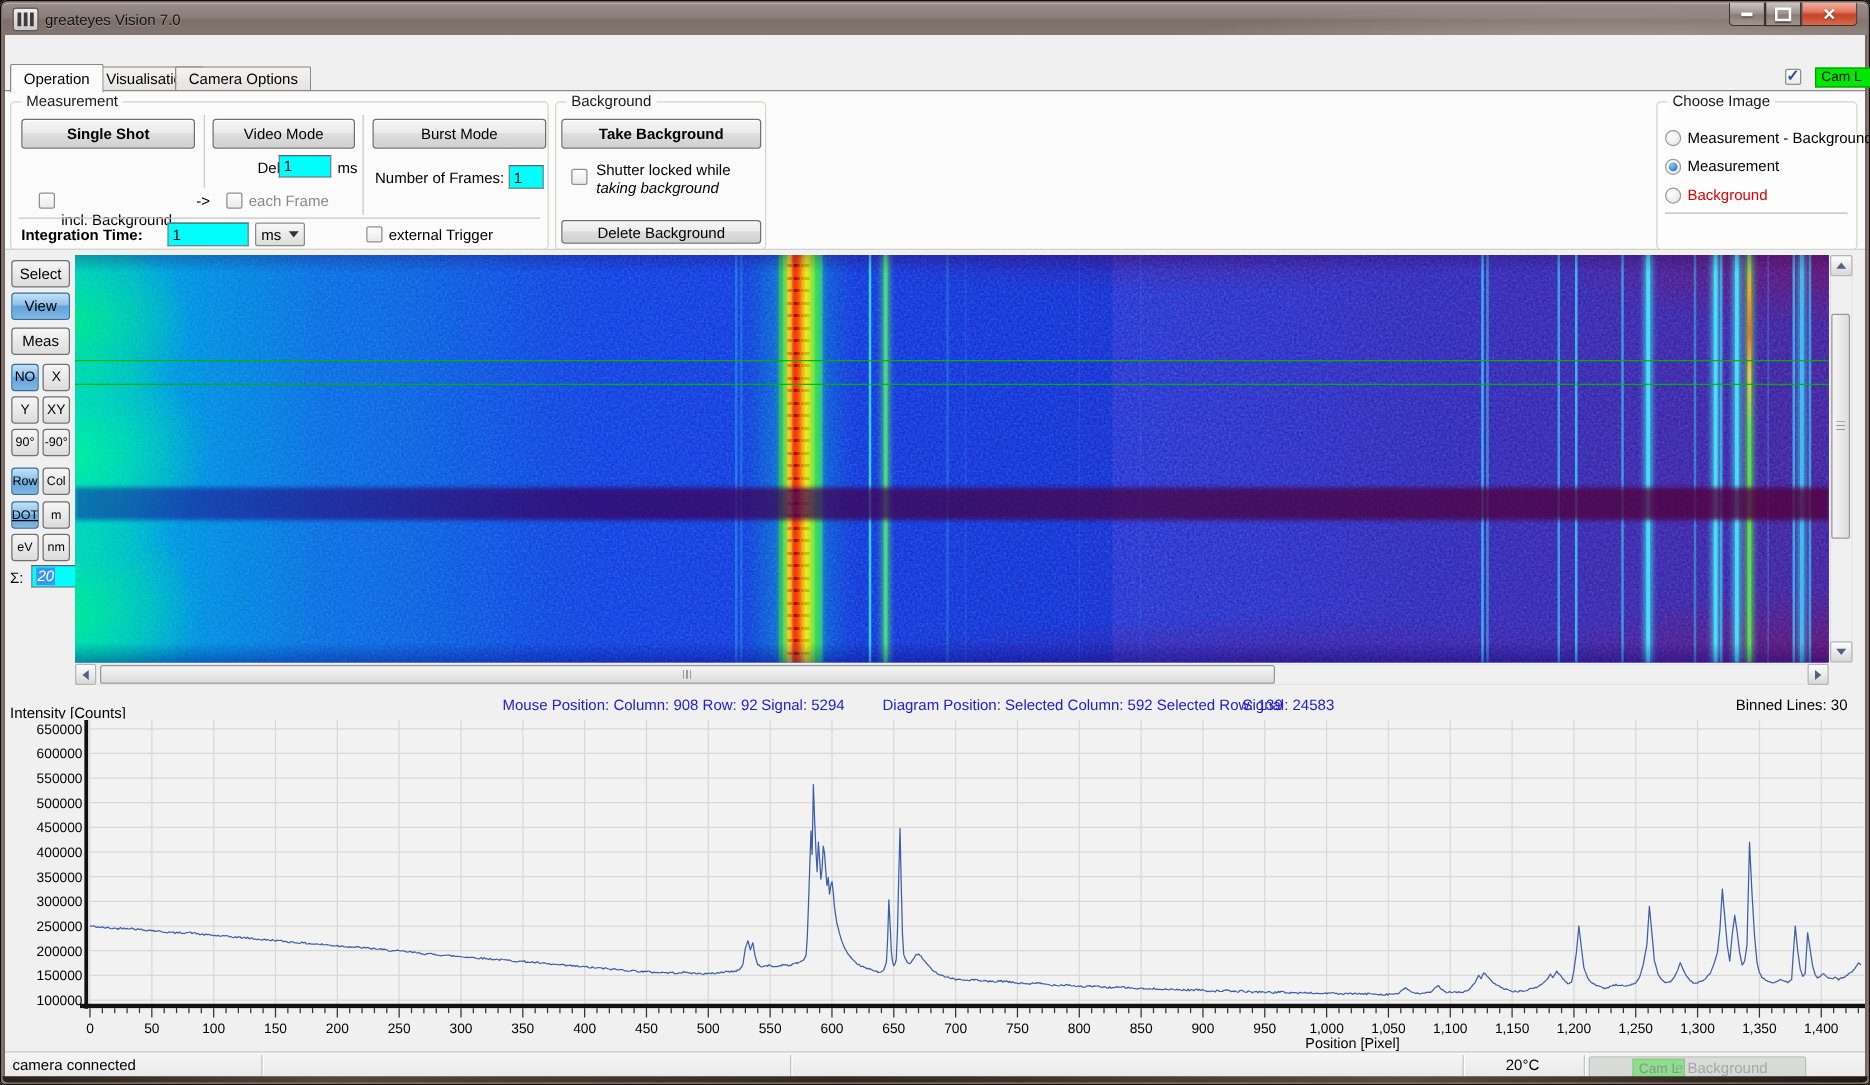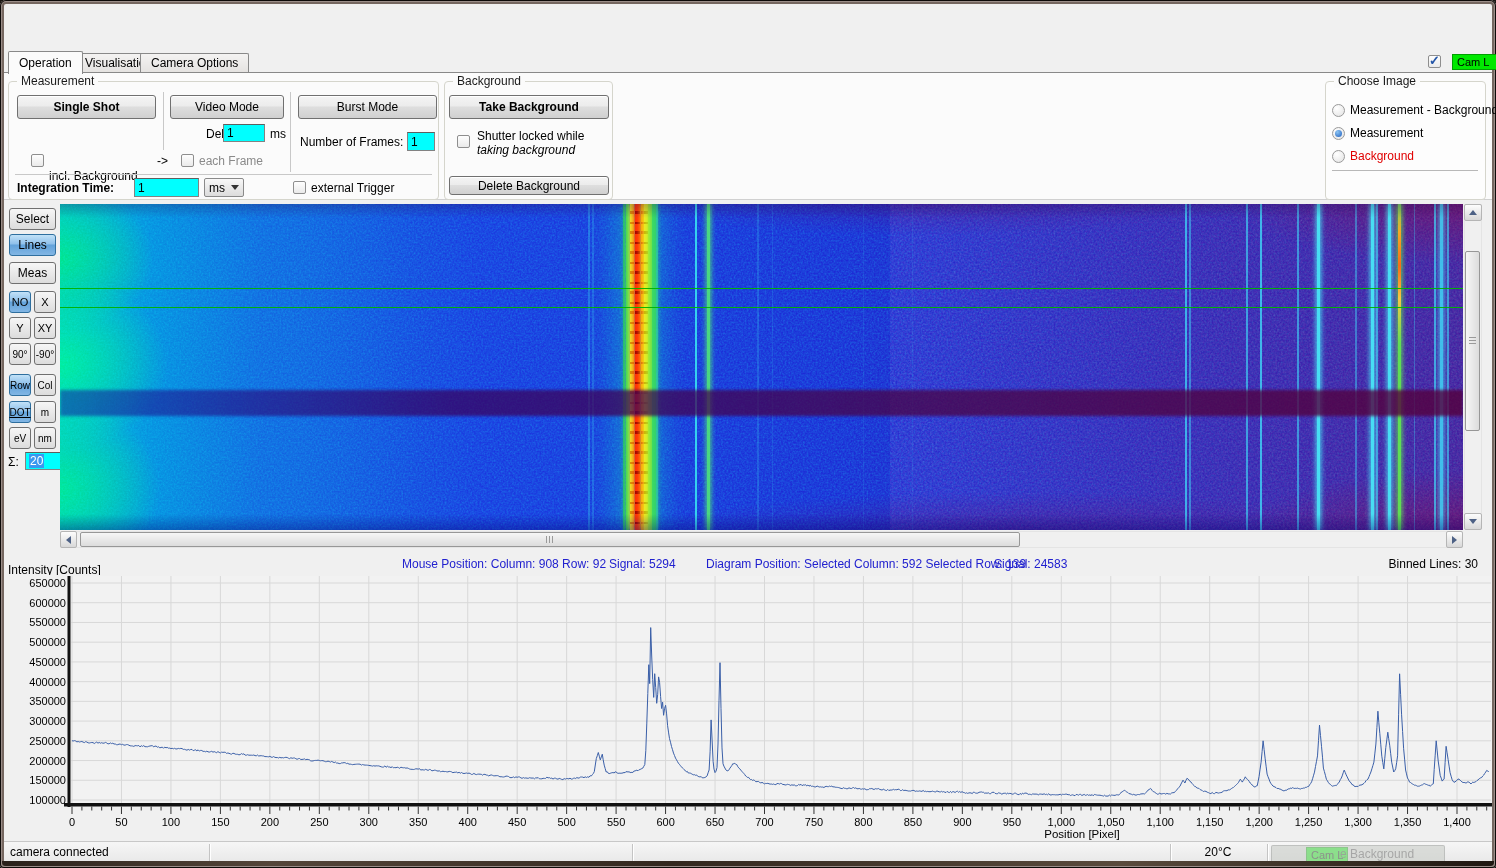--- a/index.html
+++ b/index.html
@@ -94,20 +94,39 @@
   .ghost{position:absolute;left:1267px;top:3px;width:172px;height:16px;background:rgba(205,208,203,.65);
     border:1px solid rgba(140,140,140,.35);border-radius:2px;}
   .bottom-frame{position:absolute;left:2px;right:2px;bottom:2px;height:5px;border-radius:0 0 4px 4px;
     background:linear-gradient(90deg,#2a211b,#55463a 18%,#33281f 45%,#5a4b3d 75%,#1f1711);}
 </style>
 </head>
 <body>
 
 <div class="window">
 
+  <div class="titlebar">
+    <div class="app-icon">
+        <i></i>
+        <i></i>
+        <i></i>
+      </div>
+    <span class="title-text">greateyes Vision 7.0</span>
+    <div class="winbtns">
+      <div class="wbtn min">
+          <span class="glyph-min"></span>
+        </div>
+      <div class="wbtn">
+          <span class="glyph-max"></span>
+        </div>
+      <div class="wbtn close">
+          <span class="glyph-x">✕</span>
+        </div>
+    </div>
+  </div>
 
 
   <div class="tabstrip">
     <div class="tab active" style="left:4px;">Operation</div>
     <div class="tab" style="left:70px;">Visualisation</div>
     <div class="tab" style="left:136px;">Camera Options</div>
     <div class="cb checked" style="left:1424px;top:4px;"></div>
     <div class="chip" style="left:1448px;top:3px;width:36px;overflow:hidden;">Cam L</div>
   </div>
 
@@ -157,36 +176,36 @@
       <div class="radio sel" style="left:6px;top:45px;"></div>
       <span class="lab" style="left:24px;top:44px;">Measurement</span>
       <div class="radio" style="left:6px;top:68px;"></div>
       <span class="lab" style="left:24px;top:67px;color:#e00000;">Background</span>
       <div class="hsep" style="left:6px;top:88px;width:146px;background:#b8b8b8;"></div>
     </div>
   </div>
 
   <div>
     <div class="tool" style="left:9px;top:208px;width:47px;height:22px;font-size:12px;">Select</div>
-    <div class="tool active" style="left:9px;top:234px;width:47px;height:22px;font-size:12px;">Lines</div>
+    <div class="tool active" style="left:9px;top:234px;width:47px;height:22px;font-size:12px;">View</div>
     <div class="tool" style="left:9px;top:262px;width:47px;height:22px;font-size:12px;">Meas</div>
     <div class="tool active" style="left:9px;top:291px;width:22px;height:22px;">NO</div>
     <div class="tool" style="left:34px;top:291px;width:22px;height:22px;">X</div>
     <div class="tool" style="left:9px;top:317px;width:22px;height:22px;">Y</div>
     <div class="tool" style="left:34px;top:317px;width:22px;height:22px;">XY</div>
     <div class="tool" style="left:9px;top:343px;width:22px;height:22px;font-size:10px;">90°</div>
     <div class="tool" style="left:34px;top:343px;width:22px;height:22px;font-size:10px;">-90°</div>
     <div class="tool active" style="left:9px;top:374px;width:22px;height:22px;font-size:10px;">Row</div>
     <div class="tool" style="left:34px;top:374px;width:22px;height:22px;font-size:10px;">Col</div>
     <div class="tool active" style="left:9px;top:401px;width:22px;height:22px;font-size:10px;text-decoration:underline;">DOT</div>
     <div class="tool" style="left:34px;top:401px;width:22px;height:22px;font-size:10px;">m</div>
     <div class="tool" style="left:9px;top:427px;width:22px;height:22px;font-size:10px;">eV</div>
     <div class="tool" style="left:34px;top:427px;width:22px;height:22px;font-size:10px;">nm</div>
     <span class="lab" style="left:8px;top:455px;">Σ:</span>
-    <div class="cyan" style="left:25px;top:452px;width:45px;height:18px;">
+    <div class="cyan" style="left:25px;top:452px;width:45px;height:18px;font-style:italic;">
       <span style="background:#3898f0;color:#fff;padding:0 1px;">20</span>
     </div>
   </div>
 
   <div id="ccd">
     <div class="ccd-layer" style="background:
       radial-gradient(ellipse 130px 100px at 0px 55px, rgba(0,232,120,.85), transparent 72%),
       radial-gradient(ellipse 150px 120px at 0px 160px, rgba(0,240,140,.9), transparent 72%),
       radial-gradient(ellipse 140px 120px at 0px 285px, rgba(0,235,130,.85), transparent 72%),
       linear-gradient(90deg, rgba(0,215,200,.75) 0, rgba(0,170,225,.5) 90px, rgba(20,110,230,.3) 200px, rgba(0,0,0,0) 360px),

